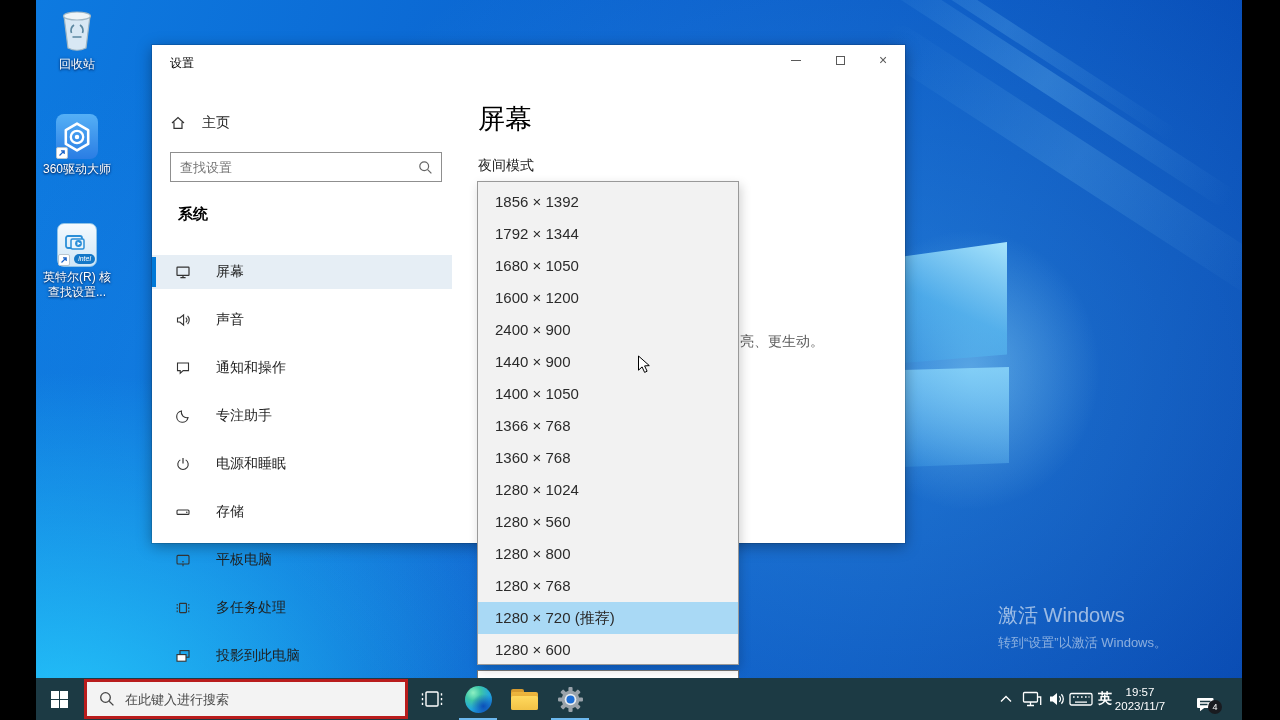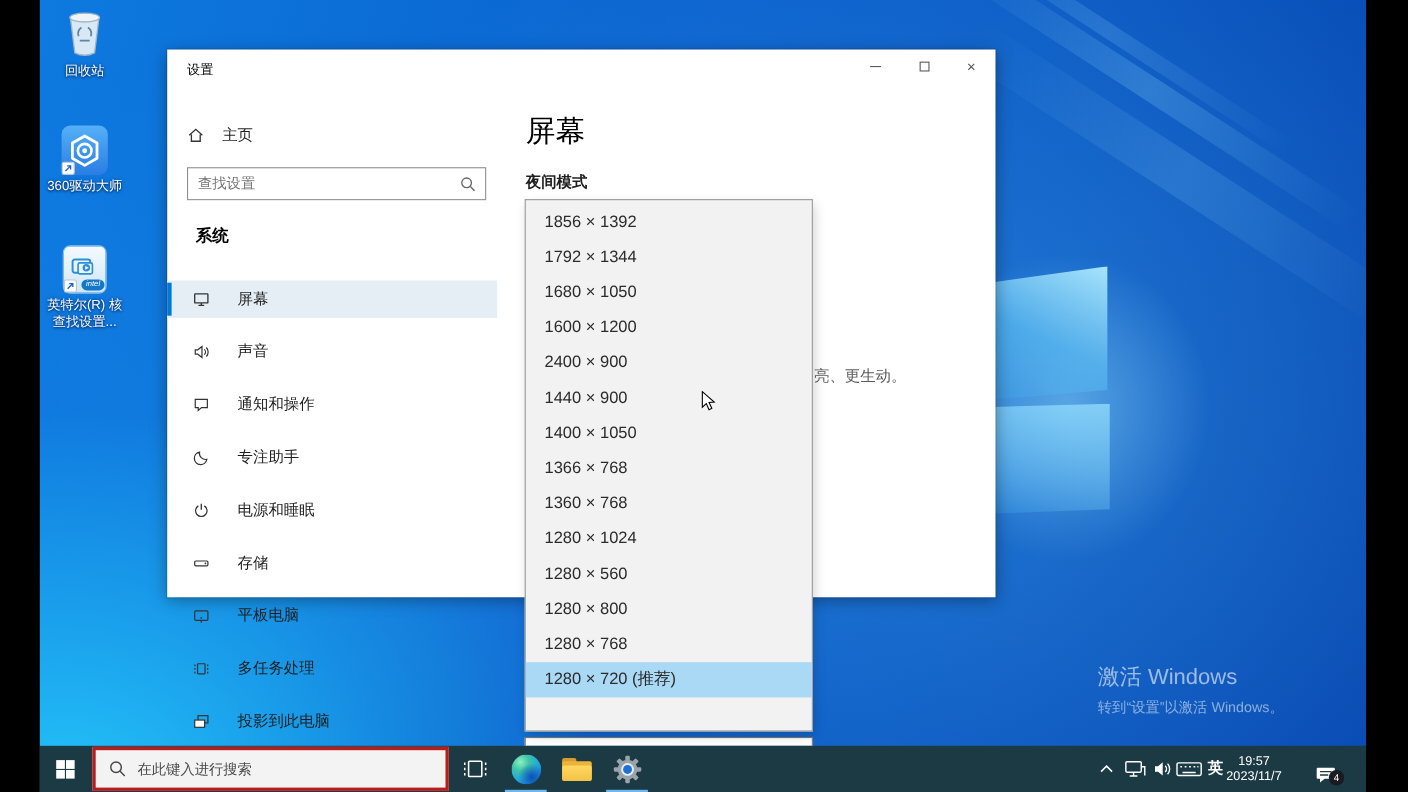--- a/index.html
+++ b/index.html
@@ -58,35 +58,35 @@
   .ctl-max  { left:668px; }
   .ctl-close{ left:711px; }
   .glyph-min { width:10px; height:0; border-top:1px solid #5a5a5a; display:block; }
   .glyph-max { width:9px; height:9px; border:1px solid #5a5a5a; display:block; }
   .glyph-close { font-size:14px; color:#5a5a5a; line-height:14px; }
 
   
   .side-home { position:absolute; left:18px; top:63px; width:270px; height:30px; display:flex; align-items:center; gap:16px; }
   .side-home .txt { font-size:14px; color:#1f1f1f; }
   .side-search { position:absolute; left:18px; top:107px; width:272px; height:30px; border:1px solid #8f8f8f; background:#fff; }
-  .side-search input { position:absolute; left:9px; top:0; width:230px; height:28px; border:0; outline:0; font-size:13px; color:#333; background:transparent; font-family:Liberation Mono, monospace; }
+  .side-search input { position:absolute; left:9px; top:0; width:230px; height:28px; border:0; outline:0; font-size:13px; color:#333; background:transparent; font-family:Liberation Sans, sans-serif; }
   .side-search input::placeholder { color:#757575; }
   .side-search .mag { position:absolute; right:8px; top:7px; }
   .side-section { position:absolute; left:26px; top:160px; font-size:15px; font-weight:bold; color:#000; }
   .nav-item { position:absolute; left:0; width:300px; height:34px; display:flex; align-items:center; gap:0; cursor:default; }
   .nav-item .ic { width:16px; height:16px; margin-left:23px; flex:0 0 16px; }
   .nav-item .txt { margin-left:25px; font-size:14px; color:#1f1f1f; }
   .nav-item.sel { background:#e6eef5; }
   .nav-item.sel::before { content:""; position:absolute; left:0; top:2px; width:4px; height:30px; background:#0078d7; }
   .ni0{top:210px}.ni1{top:258px}.ni2{top:306px}.ni3{top:354px}.ni4{top:402px}
   .ni5{top:450px}.ni6{top:498px}.ni7{top:546px}.ni8{top:594px}
 
   
   .page-title { position:absolute; left:326px; top:56px; font-size:27px; font-weight:300; color:#000; }
-  .night-label { position:absolute; left:326px; top:112px; font-size:14px; color:#1f1f1f;font-weight:bold; }
+  .night-label { position:absolute; left:326px; top:112px; font-size:14px; color:#1f1f1f; }
   .clipped { position:absolute; left:588px; top:288px; font-size:14px; color:#5a5a5a; }
 
   
   .dropdown { position:absolute; left:325px; top:136px; width:262px; height:484px; background:#f2f2f2;
     border:1px solid #999; box-shadow:2px 4px 10px rgba(0,0,0,.18); padding-top:4px; z-index:6; }
   .opt { height:32px; line-height:32px; padding-left:17px; font-size:15px; color:#2b2b2b; cursor:default; }
   .opt.hl { background:#a9d9f5; }
   .combobox-sliver { position:absolute; left:325px; top:625px; width:262px; height:8px; background:#fff; border:1px solid #777; border-bottom:0; z-index:5; }
 
   
@@ -300,20 +300,21 @@
       <div class="opt">2400 × 900</div>
       <div class="opt">1440 × 900</div>
       <div class="opt">1400 × 1050</div>
       <div class="opt">1366 × 768</div>
       <div class="opt">1360 × 768</div>
       <div class="opt">1280 × 1024</div>
       <div class="opt">1280 × 560</div>
       <div class="opt">1280 × 800</div>
       <div class="opt">1280 × 768</div>
       <div class="opt hl">1280 × 720 (推荐)</div>
+      <div class="opt">1280 × 600</div>
     </div>
     <div class="combobox-sliver"></div>
   </div>
 
   <div class="taskbar">
     <div class="tb-start">
       <svg width="17" height="17" viewBox="0 0 17 17">
         <rect x="0" y="0" width="8" height="8" fill="#fff"></rect>
           <rect x="9" y="0" width="8" height="8" fill="#fff"></rect>
         <rect x="0" y="9" width="8" height="8" fill="#fff"></rect>

